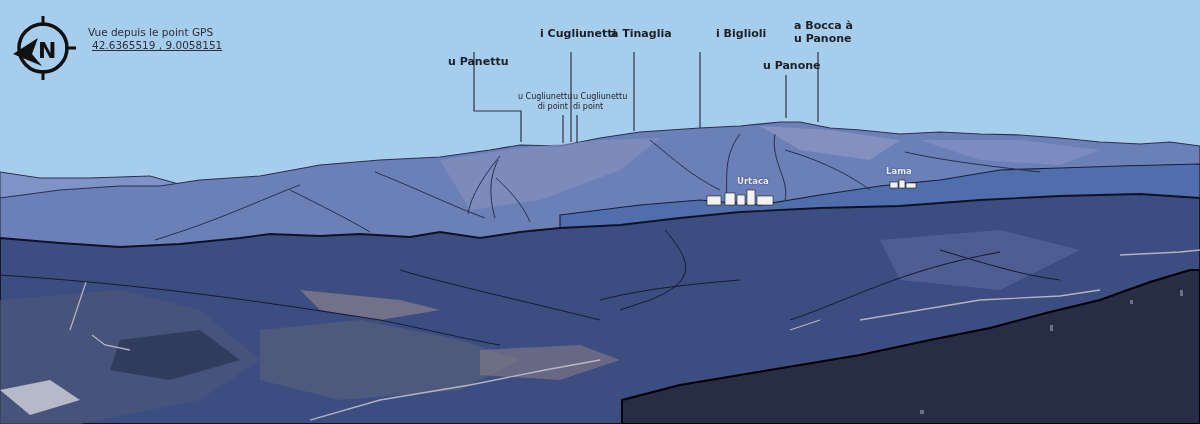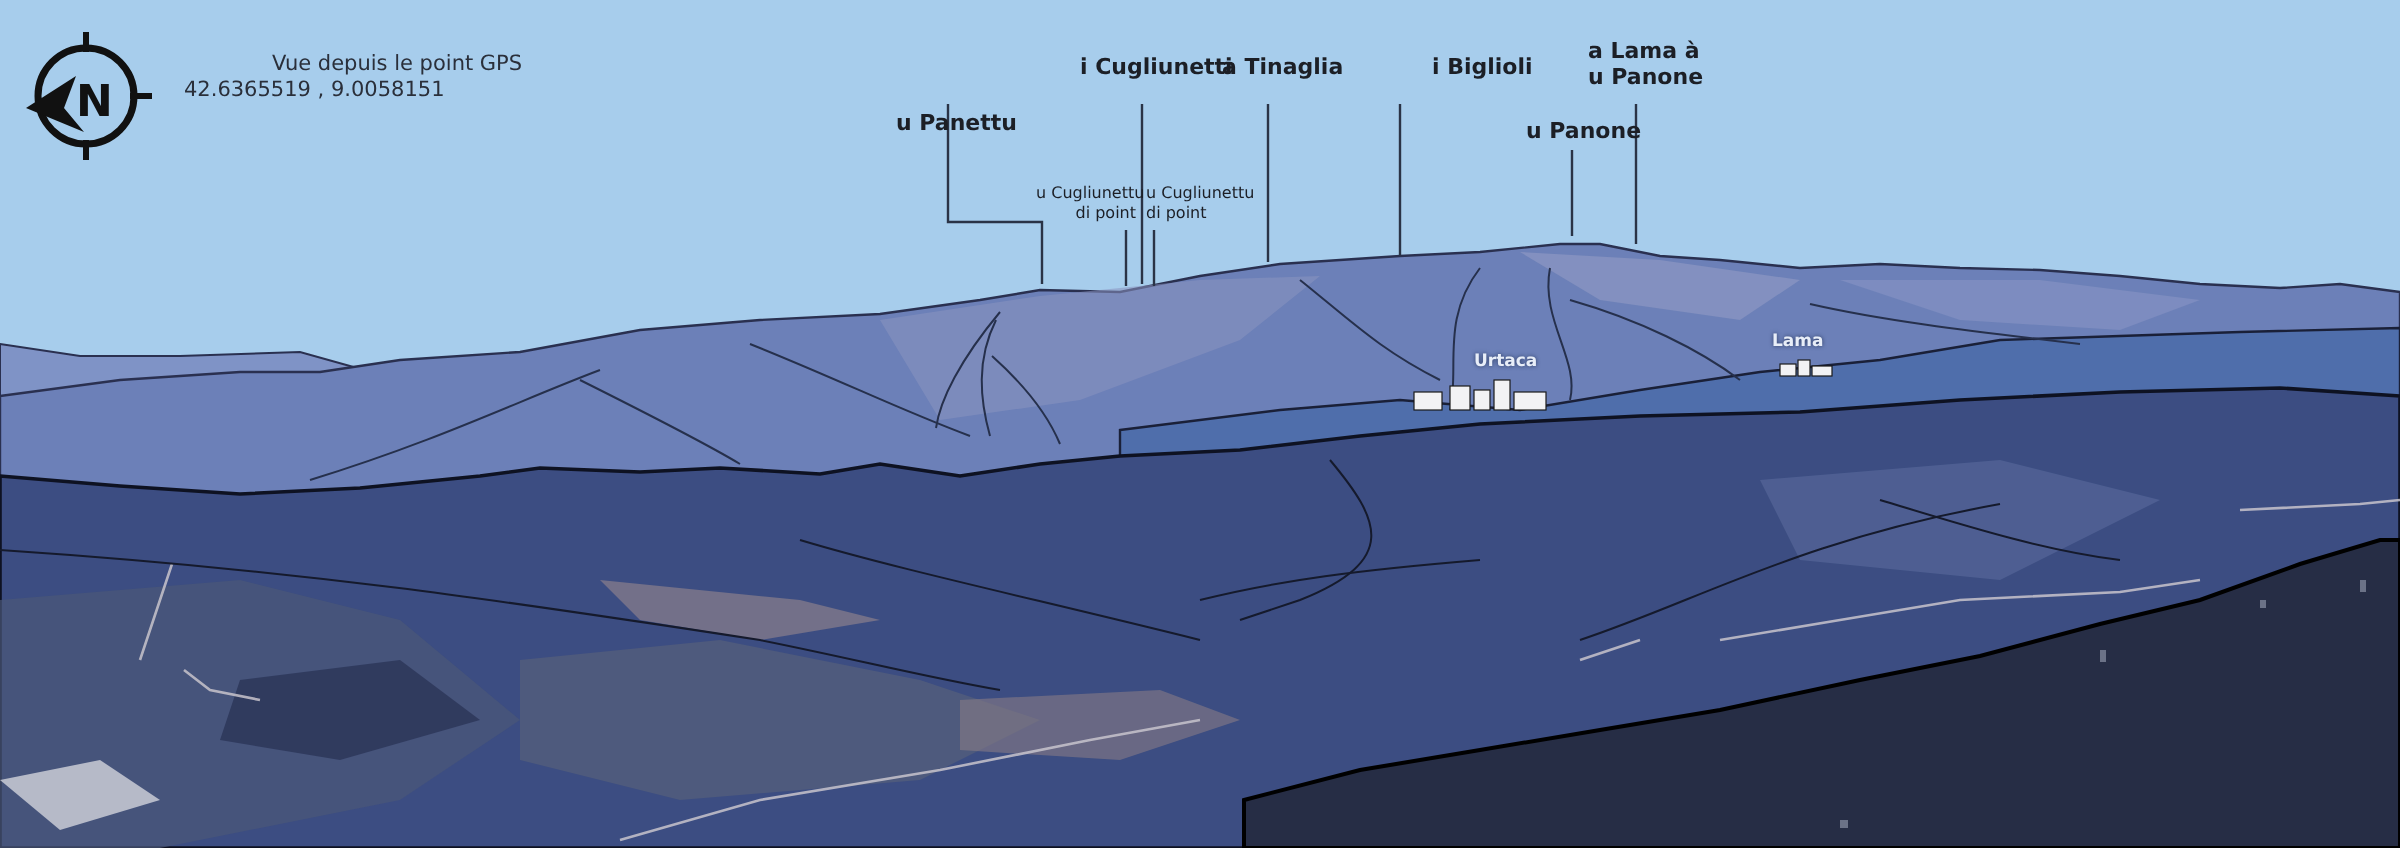--- a/index.html
+++ b/index.html
@@ -1,22 +1,22 @@
 <!DOCTYPE html>
 <html><head>
 <meta charset="utf-8">
 <style>
   html, body { margin:0; padding:0; }
   body { width:1200px; height:424px; overflow:hidden; background:#a7cdec; font-family:"DejaVu Sans", sans-serif; }
   .stage { position:relative; width:1200px; height:424px; overflow:hidden; background:#a7cdec; }
   svg.land { position:absolute; left:0; top:0; }
   .compass { position:absolute; left:10px; top:14px; width:66px; height:68px; }
   .gps { position:absolute; left:88px; top:26px; font-size:10.5px; color:#2a2f3a; line-height:13px; }
-  .gps .l1 { display:block;margin-left:48px; }
-  .gps .l2 { display:block; padding-left:4px; }
+  .gps .l1 { display:block; }
+  .gps .l2 { display:block; padding-left:4px;text-decoration:underline; }
   .peak { position:absolute; font-weight:bold; font-size:11px; color:#1c1f26; white-space:nowrap; }
   .peak-sm { position:absolute; font-size:8px; color:#1c1f26; line-height:10px; white-space:nowrap; }
   .village { position:absolute; font-size:8.5px; color:#e8eef8; font-weight:bold; text-shadow:0 0 2px #2a3a60;text-align:center; }
 </style>
 </head>
 <body>
 
 <div class="stage">
 
   <svg class="land" width="1200" height="424" viewBox="0 0 1200 424">
@@ -120,21 +120,21 @@
   <div class="gps">
     <span class="l1">Vue depuis le point GPS</span>
     <span class="l2">42.6365519 , 9.0058151</span>
   </div>
 
   <div class="peak" style="left:448px; top:27px;margin-top:28px;">u Panettu</div>
   <div class="peak" style="left:540px; top:27px;">i Cugliunetti</div>
   <div class="peak" style="left:611px; top:27px;">a Tinaglia</div>
   <div class="peak" style="left:681px; top:27px;padding-left:35px;">i Biglioli</div>
   <div class="peak" style="left:794px; top:19px; line-height:13px;">
-    <div>a Lama à</div>
+    <div>a Bocca à</div>
     <div>u Panone</div>
   </div>
   <div class="peak" style="left:763px; top:59px;">u Panone</div>
 
   <div class="peak-sm" style="left:518px; top:92px; text-align:right; width:50px;">
     <div>u Cugliunettu</div>
     <div>di point</div>
   </div>
   <div class="peak-sm" style="left:573px; top:92px;">
     <div>u Cugliunettu</div>

